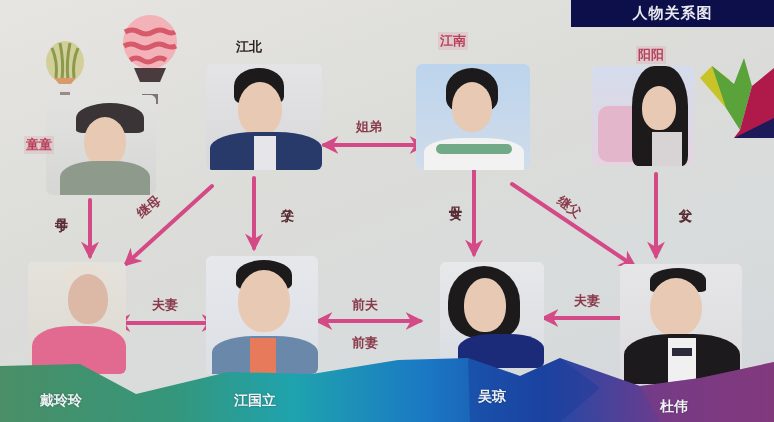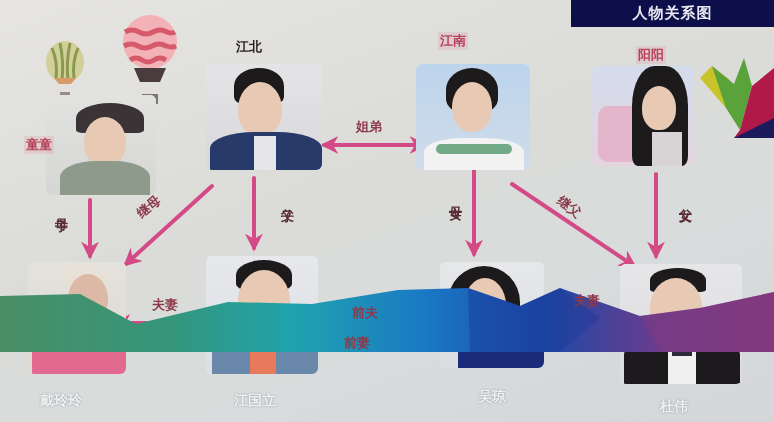--- a/index.html
+++ b/index.html
@@ -2,21 +2,21 @@
 <html><head>
 <meta charset="utf-8">
 <style>
   * { margin:0; padding:0; box-sizing:border-box; }
   html, body { width:774px; height:422px; overflow:hidden; }
   body {
     font-family: "DejaVu Sans", sans-serif;
     background: linear-gradient(160deg, #e6e5e1 0%, #dcdcd9 40%, #d8dcdc 70%, #d4d6da 100%);
     position: relative;
   }
-  .stage { position:absolute; left:0; top:0; width:774px; height:352px; }
+  .stage { position:absolute; left:0; top:0; width:774px; height:422px; }
 
   .title-bar {
     position:absolute; left:571px; top:0; width:203px; height:27px;
     background:#0d0f4a;
     color:#e8e8f0; font-size:15px; font-weight:bold;
     display:flex; align-items:center; justify-content:center;
     letter-spacing:1px;
   }
 
   
@@ -201,16 +201,16 @@
   <div class="name-label name-bottom" style="left:660px;top:398px;">杜伟</div>
 
   <div class="rel-label" style="left:356px;top:118px;">姐弟</div>
   <div class="rel-label rel-vert" style="left:52px;top:208px;">母子</div>
   <div class="rel-label" style="left:136px;top:198px;transform:rotate(-40deg);">继母</div>
   <div class="rel-label rel-vert" style="left:278px;top:198px;">父子</div>
   <div class="rel-label rel-vert" style="left:446px;top:196px;">母女</div>
   <div class="rel-label" style="left:556px;top:198px;transform:rotate(36deg);">继父</div>
   <div class="rel-label rel-vert" style="left:676px;top:198px;">父女</div>
   <div class="rel-label" style="left:152px;top:296px;">夫妻</div>
-  <div class="rel-label" style="left:352px;top:304px;">前夫</div>
-  <div class="rel-label" style="left:344px;top:334px;">前妻</div>
+  <div class="rel-label" style="left:352px;top:296px;">前夫</div>
+  <div class="rel-label" style="left:352px;top:334px;">前妻</div>
   <div class="rel-label" style="left:574px;top:292px;">夫妻</div>
 </div>
 
 </body></html>

